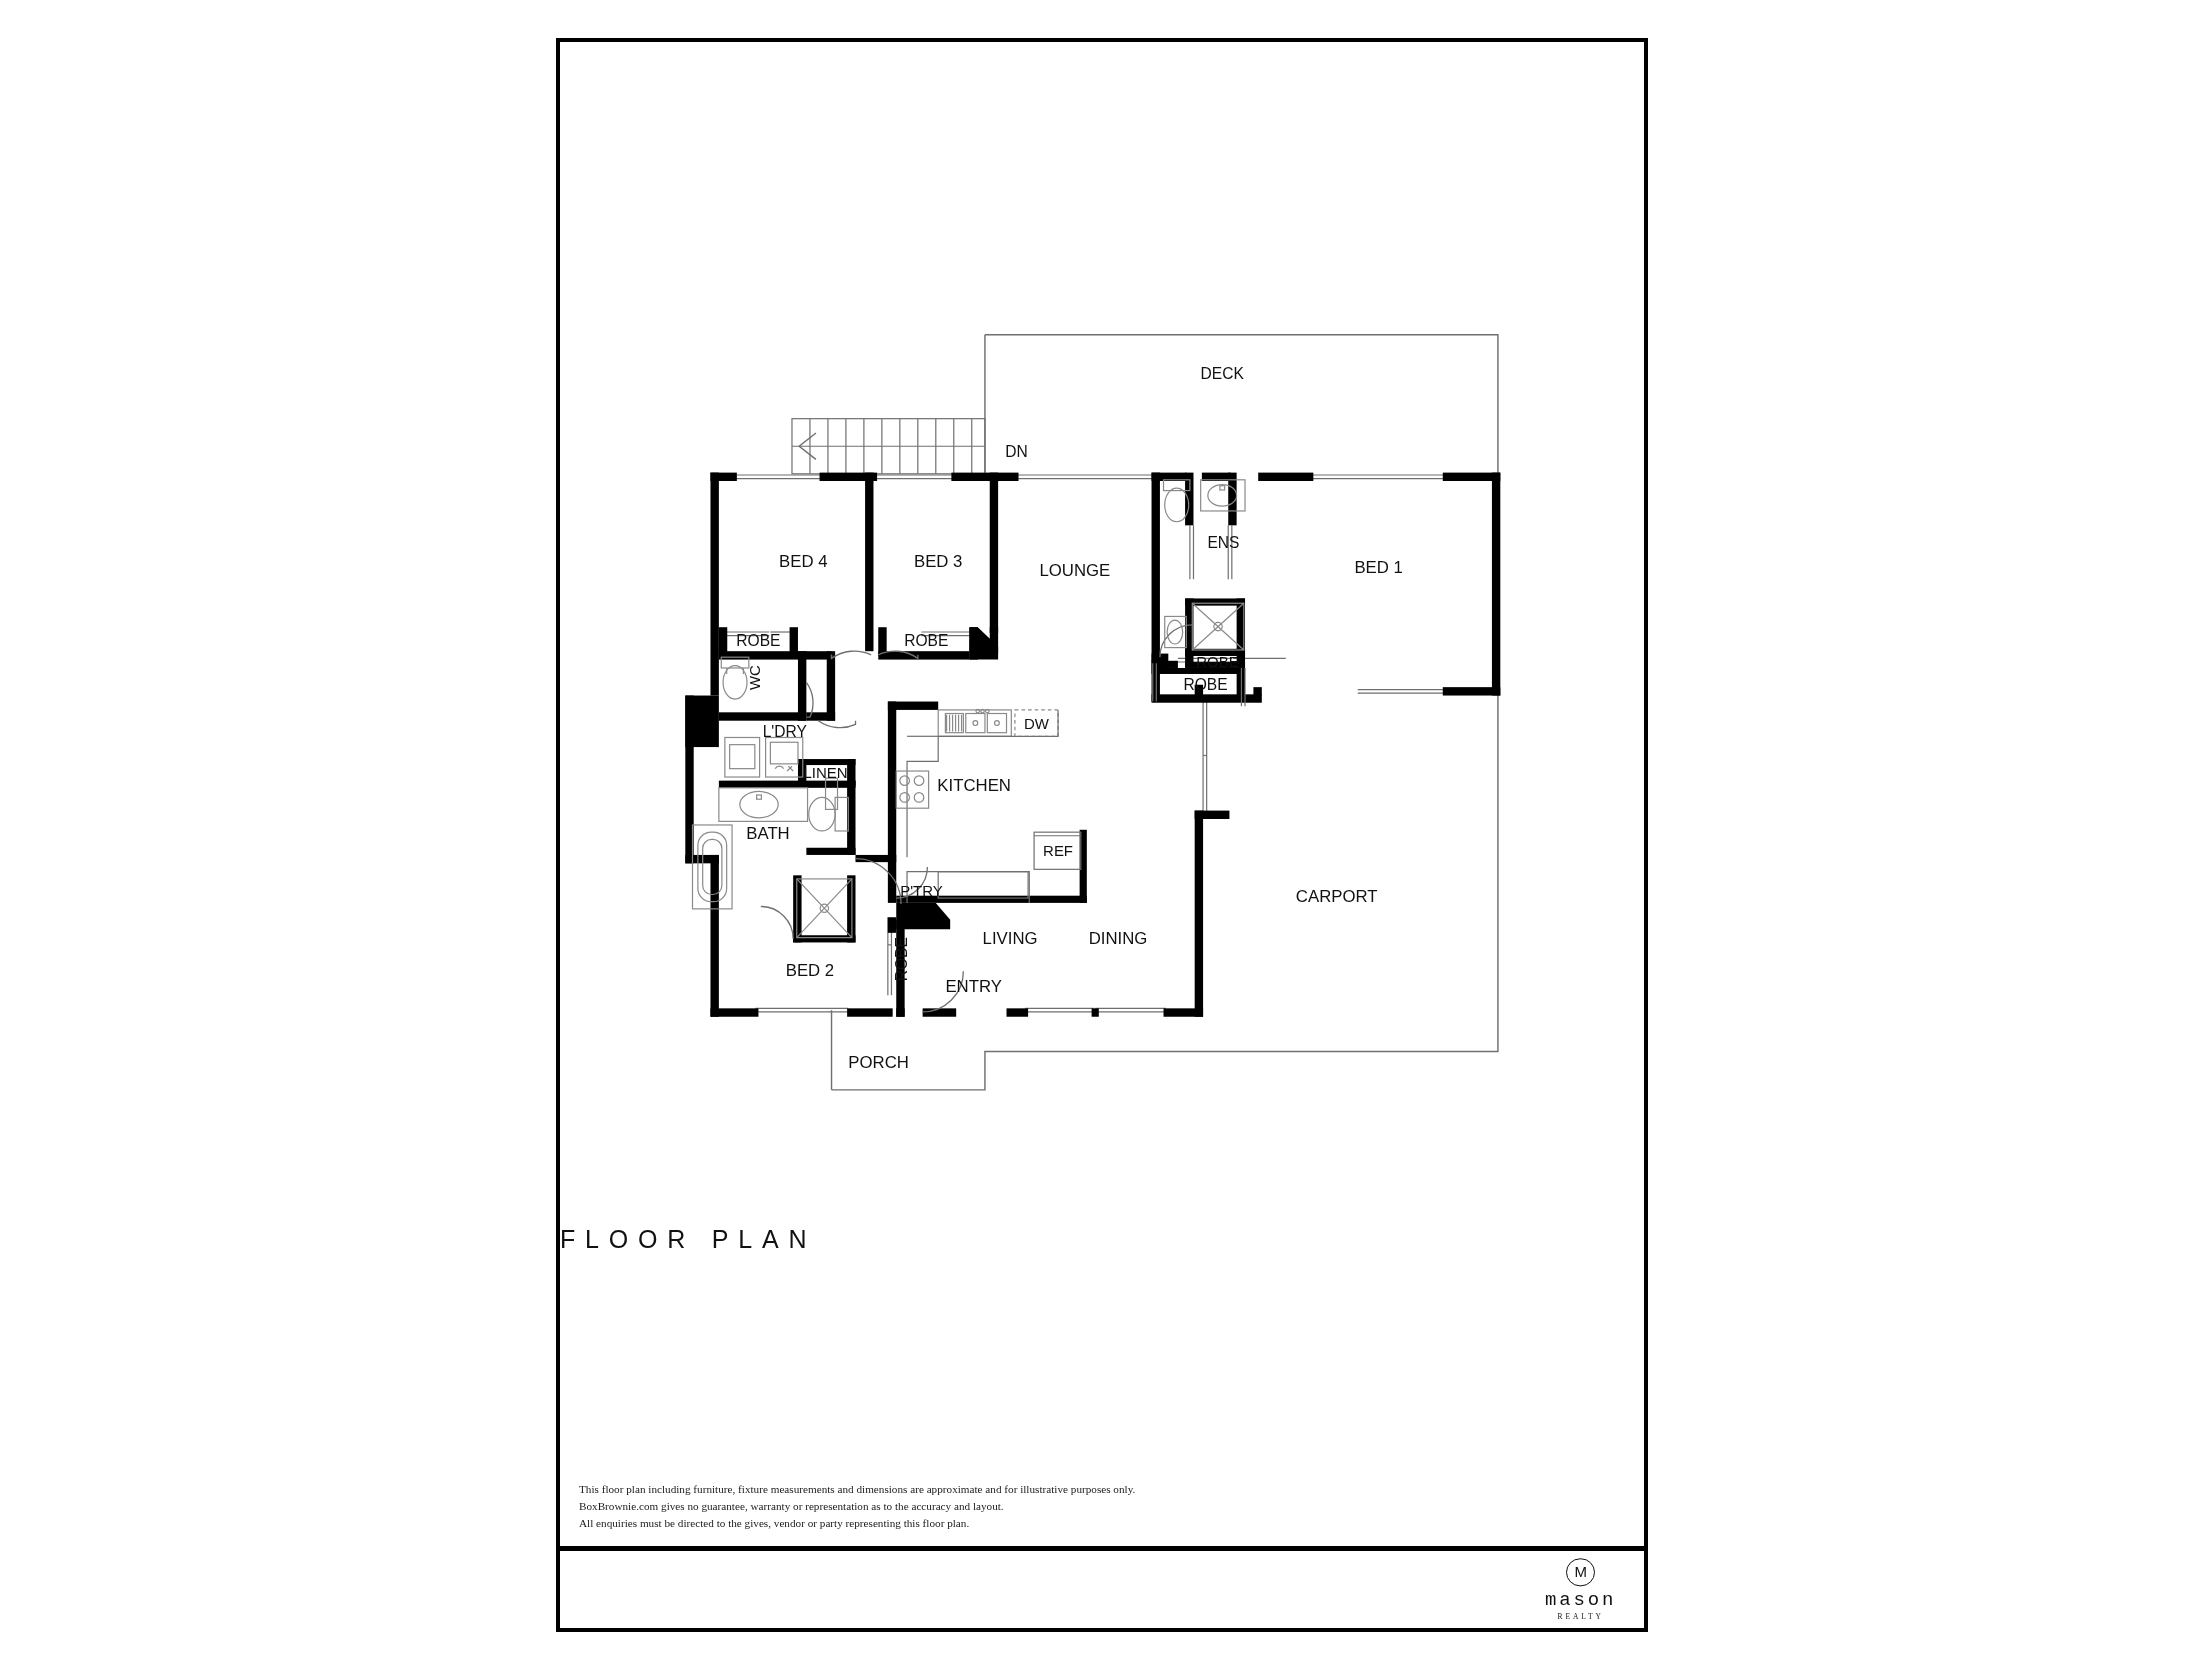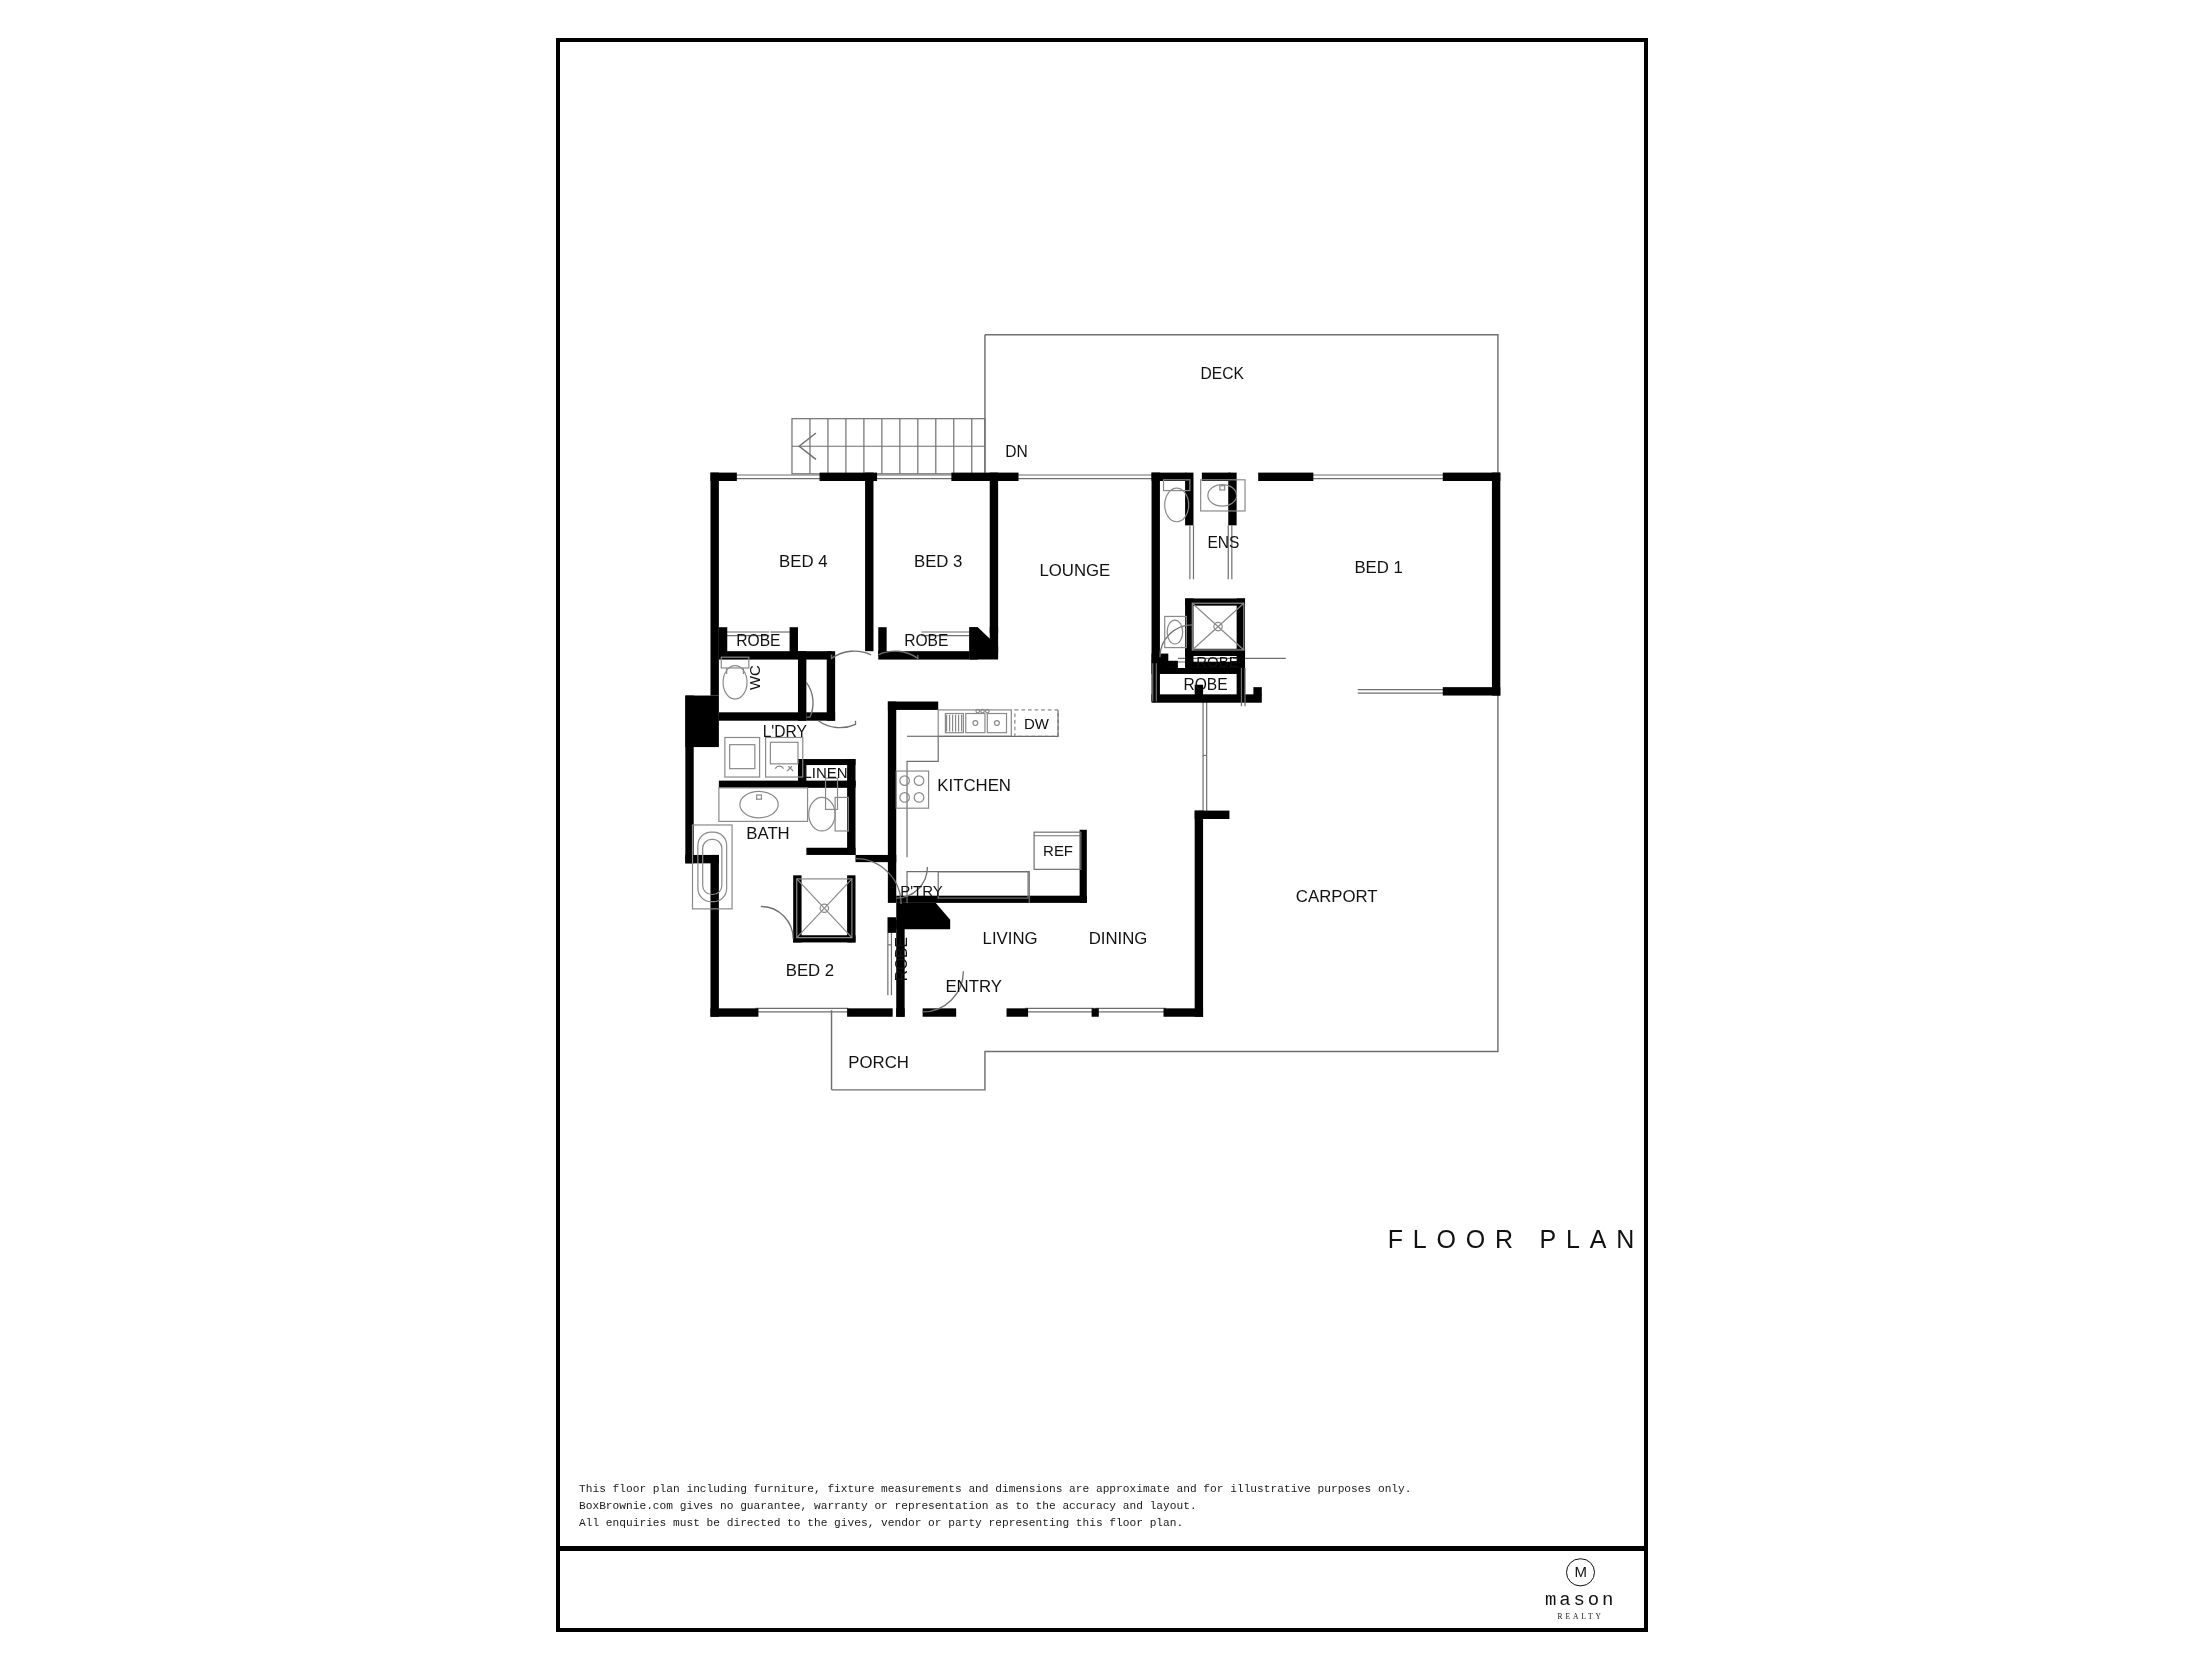--- a/index.html
+++ b/index.html
@@ -1,21 +1,21 @@
 <!DOCTYPE html>
 <html style="font-size:9.2px"><head>
 <meta charset="utf-8">
 <style>
   html,body{margin:0;padding:0;background:#ffffff;}
   body{width:2205px;height:1654px;font-family:"Liberation Sans",sans-serif;position:relative;overflow:hidden;}
   #page{position:absolute;left:556px;top:38px;width:1092px;height:1594px;border:4px solid #000;box-sizing:border-box;background:#fff;}
   #plan-area{position:absolute;left:0;top:0;width:100%;height:100%;}
   #plan-svg{position:absolute;left:115px;top:276px;width:850px;height:815px;}
-  #floor-plan-title{position:absolute;left:0;right:0;top:1183px;text-align:right;font-size:25px;letter-spacing:9.8px;color:#111;font-family:"Liberation Sans",sans-serif;}
-  #disclaimer{position:absolute;left:19px;top:1439px;font-size:11.2px;line-height:17px;color:#1a1a1a;font-family:Liberation Mono, monospace;}
+  #floor-plan-title{position:absolute;left:0;right:0;top:1183px;text-align:left;font-size:25px;letter-spacing:9.8px;color:#111;font-family:"Liberation Sans",sans-serif;}
+  #disclaimer{position:absolute;left:19px;top:1439px;font-size:11.2px;line-height:17px;color:#1a1a1a;font-family:Liberation Serif, serif;}
   #disclaimer div{white-space:nowrap;}
   #footer-bar{position:absolute;left:-4px;right:-4px;bottom:-4px;height:86px;border-top:5.2px solid #000;border-left:4px solid #000;border-right:4px solid #000;border-bottom:4px solid #000;box-sizing:border-box;background:#fff;display:flex;align-items:center;}
   #address{margin-left:22px;font-size:30px;font-weight:bold;color:#000;letter-spacing:0.2px;font-family:"Liberation Sans",sans-serif;}
   #brand-logo{position:absolute;right:27.6px;top:50%;transform:translateY(-50%);display:flex;flex-direction:column;align-items:center;}
   #brand-mark{width:26.4px;height:26.4px;border:1.7px solid #111;border-radius:50%;display:flex;align-items:center;justify-content:center;font-size:15px;color:#111;font-family:"Liberation Sans",sans-serif;line-height:1;}
   #brand-name{font-size:19px;letter-spacing:2.9px;color:#111;margin-top:2.9px;font-family:Liberation Mono, monospace;}
   #brand-sub{font-size:7.5px;letter-spacing:2.9px;color:#111;margin-top:1.1px;font-family:Liberation Serif, serif;}
 </style>
 </head>
 <body>

